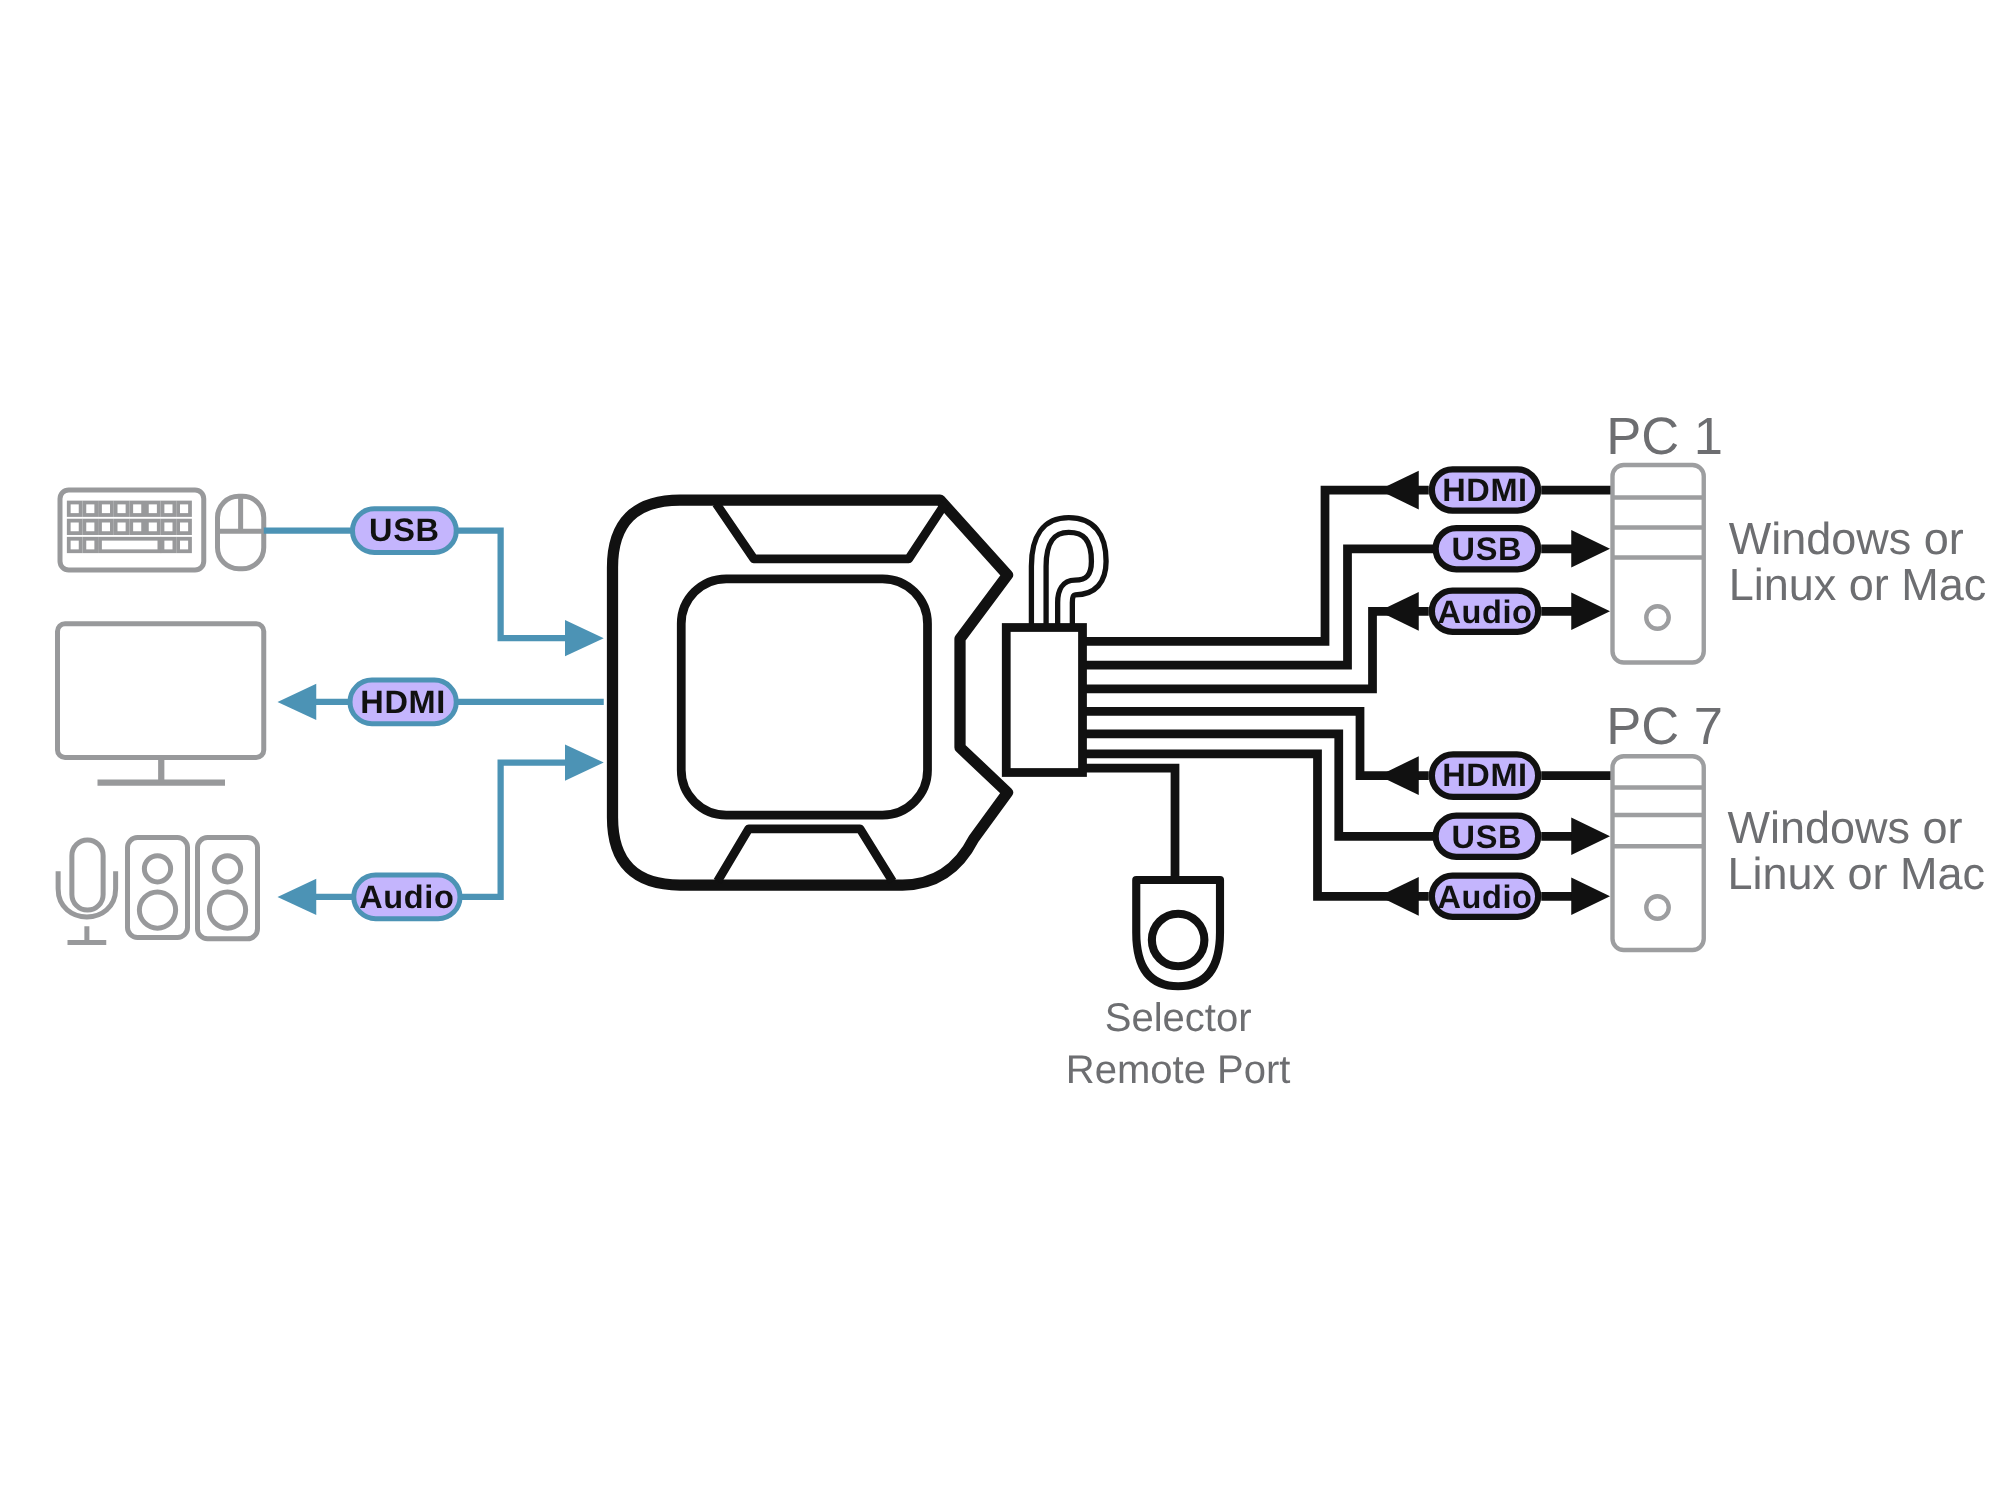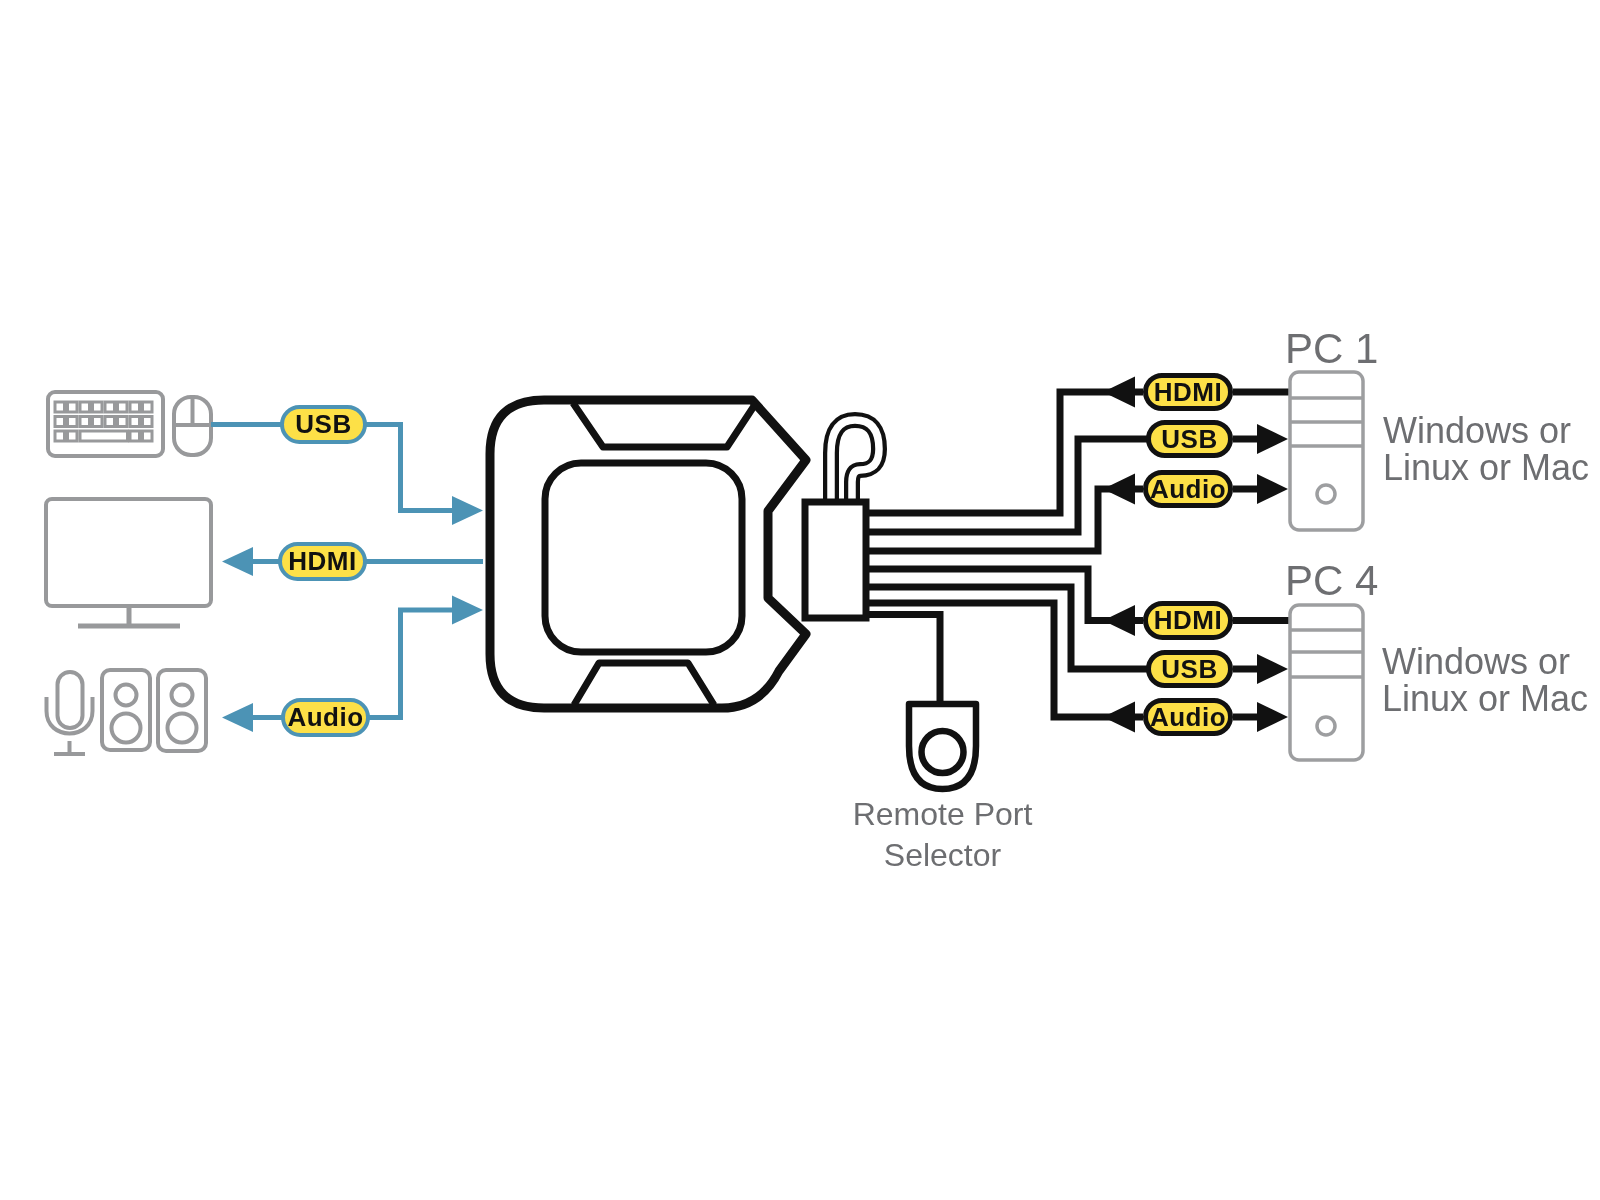--- a/index.html
+++ b/index.html
@@ -3,21 +3,21 @@
 <meta charset="utf-8">
 <style>
   html,body{margin:0;padding:0;background:#ffffff;}
   .canvas{
     position:relative;width:1600px;height:1200px;background:#ffffff;overflow:hidden;
     font-family:"Liberation Sans","DejaVu Sans",sans-serif;
   }
   .layer{position:absolute;left:0;top:0;}
   .pill{
     position:absolute;display:flex;align-items:center;justify-content:center;
-    background:#fde047;box-sizing:border-box;
+    background:#c4b5fd;box-sizing:border-box;
     font-weight:bold;font-size:26px;color:#111111;border-radius:22px;
     letter-spacing:0.5px;
   }
   .pill.blue{border:4.5px solid #4C93B5;}
   .pill.black{border:5px solid #111111;}
   .pc-title{
     position:absolute;color:#6D6E71;font-size:42px;text-align:center;white-space:nowrap;
   }
   .os-text{
     position:absolute;color:#6D6E71;font-size:36px;line-height:37px;white-space:nowrap;
@@ -153,29 +153,29 @@
 
   <div class="pill black" style="left:1143px;top:373px;width:90px;height:38px;">HDMI</div>
   <div class="pill black" style="left:1146px;top:420px;width:87px;height:38px;">USB</div>
   <div class="pill black" style="left:1143px;top:470px;width:90px;height:38px;">Audio</div>
 
   <div class="pill black" style="left:1143px;top:601px;width:90px;height:39px;">HDMI</div>
   <div class="pill black" style="left:1146px;top:650px;width:87px;height:38px;">USB</div>
   <div class="pill black" style="left:1143px;top:698px;width:90px;height:38px;">Audio</div>
 
   <div class="pc-title" style="left:1285px;top:325px;width:85px;">PC 1</div>
-  <div class="pc-title" style="left:1285px;top:557px;width:85px;">PC 4</div>
+  <div class="pc-title" style="left:1285px;top:557px;width:85px;">PC 7</div>
 
   <div class="os-text" style="left:1383px;top:412px;">
     <div>Windows or</div>
     <div>Linux or Mac</div>
   </div>
   <div class="os-text" style="left:1382px;top:643px;">
     <div>Windows or</div>
     <div>Linux or Mac</div>
   </div>
 
   <div class="selector-label" style="left:832px;top:794px;width:221px;">
+    <div>Selector</div>
     <div>Remote Port</div>
-    <div>Selector</div>
   </div>
 
 </div>
 
 </body></html>

